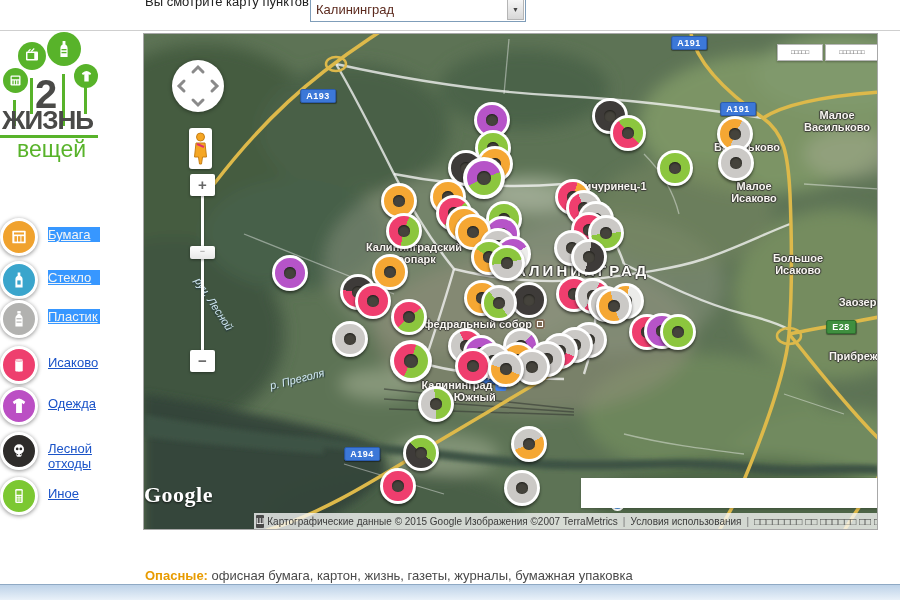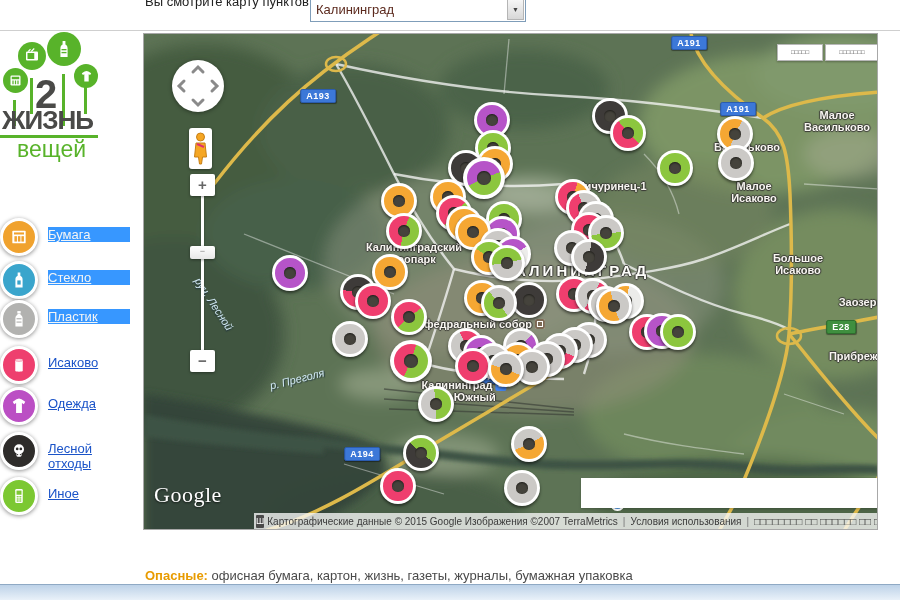--- a/index.html
+++ b/index.html
@@ -27,21 +27,21 @@
     color:#4a4a48; letter-spacing:-1px; }
   .lg-rule { position:absolute; left:0; top:125px; width:98px; height:3px; background:#58b32a; }
   .lg-veshej { position:absolute; left:17px; top:126px; font-size:23px; color:#58b32a; }
 
   
   .side-item { position:absolute; left:0; width:140px; }
   .side-icon { position:absolute; left:0; top:0; width:38px; height:38px; border-radius:50%;
     border:3px solid #fff; box-shadow:0 1px 4px rgba(0,0,0,.45);
     display:flex; align-items:center; justify-content:center; }
   .side-label { position:absolute; left:48px; top:9px; font-size:13px; color:#1a53c8;
-    text-decoration:underline; line-height:15px; width:82px; cursor:pointer; }
+    text-decoration:underline; line-height:15px; width:52px; cursor:pointer; }
   .side-label.sel { background:#3797ff; color:#f5f5f5; }
 
   
   #map { position:absolute; left:143px; top:33px; width:735px; height:497px;
     border:1px solid #a8a8a8; overflow:hidden; background:#5d7355; }
   #map svg.bg { position:absolute; left:0; top:0; z-index:0; }
 
   .shield { position:absolute; z-index:2; transform:translate(-50%,-50%);
     font-size:9px; font-weight:bold; color:#fff; padding:1px 5px; border-radius:2px;
     box-shadow:0 1px 1px rgba(0,0,0,.4); letter-spacing:.5px; }
@@ -89,22 +89,22 @@
 
   .map-btn { position:absolute; z-index:5; top:10px; height:17px; background:#fff;
     border:1px solid #b8b8b8; box-shadow:0 1px 2px rgba(0,0,0,.3); color:#444;
     font-size:6px; text-align:center; line-height:15px; letter-spacing:0; cursor:pointer; }
 
   .white-box { position:absolute; z-index:4; left:437px; top:444px; width:297px; height:30px;
     background:#fff; box-shadow:0 1px 2px rgba(0,0,0,.2); }
   .stop-dot { position:absolute; z-index:3; left:466px; top:462px; width:15px; height:15px;
     border-radius:50%; background:#4a90d9; border:2px solid #fff; }
 
-  .google-logo { position:absolute; z-index:5; left:10px; top:448px; color:#fff;
-    font-family:"Liberation Serif", serif; font-weight:normal; font-size:22px;
+  .google-logo { position:absolute; z-index:5; left:0; top:448px; color:#fff;
+    font-family:"Liberation Serif", serif; font-weight:bold; font-size:22px;
     text-shadow:0 1px 2px rgba(0,0,0,.7); letter-spacing:.5px; }
 
   .attr-bar { position:absolute; z-index:5; left:110px; bottom:0; width:625px; height:16px;
     background:rgba(248,248,248,.78); display:flex; align-items:center;
     font-size:10px; color:#3a3a3a; white-space:nowrap; }
   .attr-bar .shicon { width:13px; height:13px; background:#4a4a4a; color:#fff; font-size:9px;
     text-align:center; line-height:13px; margin:0 3px 0 2px; border-radius:1px; }
   .attr-sep { margin:0 5px; color:#777; }
   .attr-link { text-decoration:none; color:#3a3a3a; cursor:pointer; }
 

